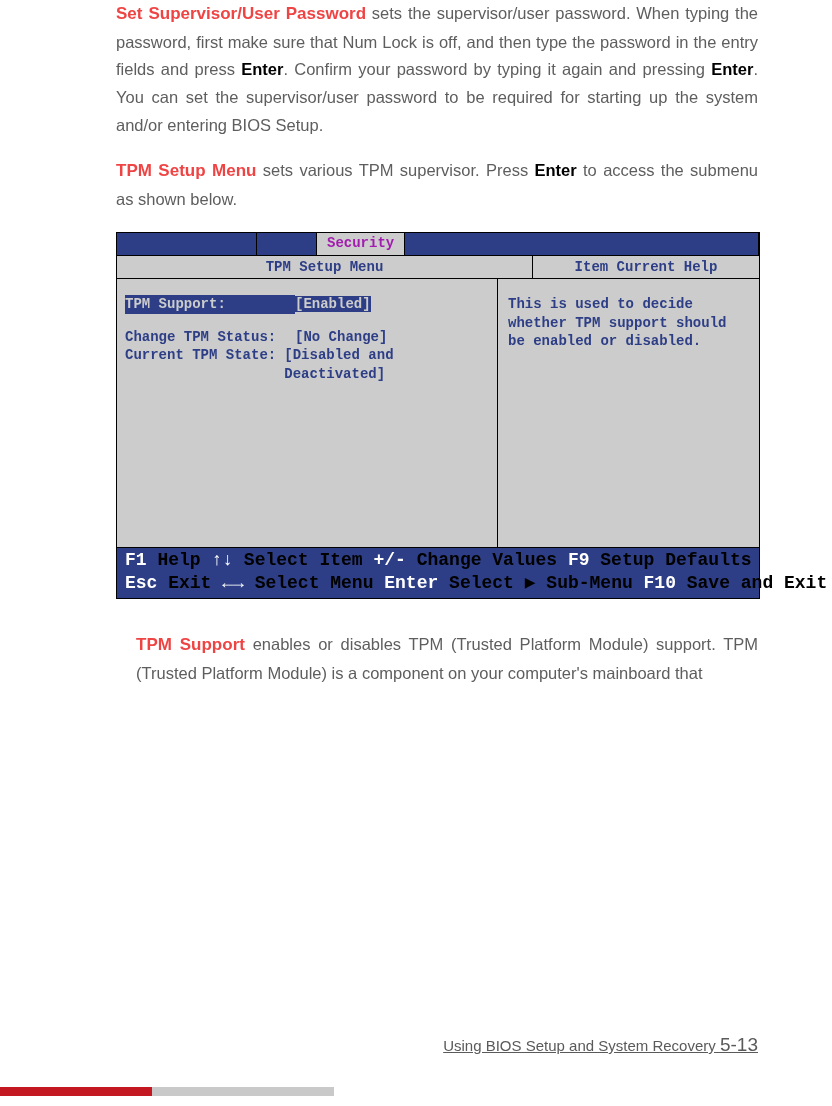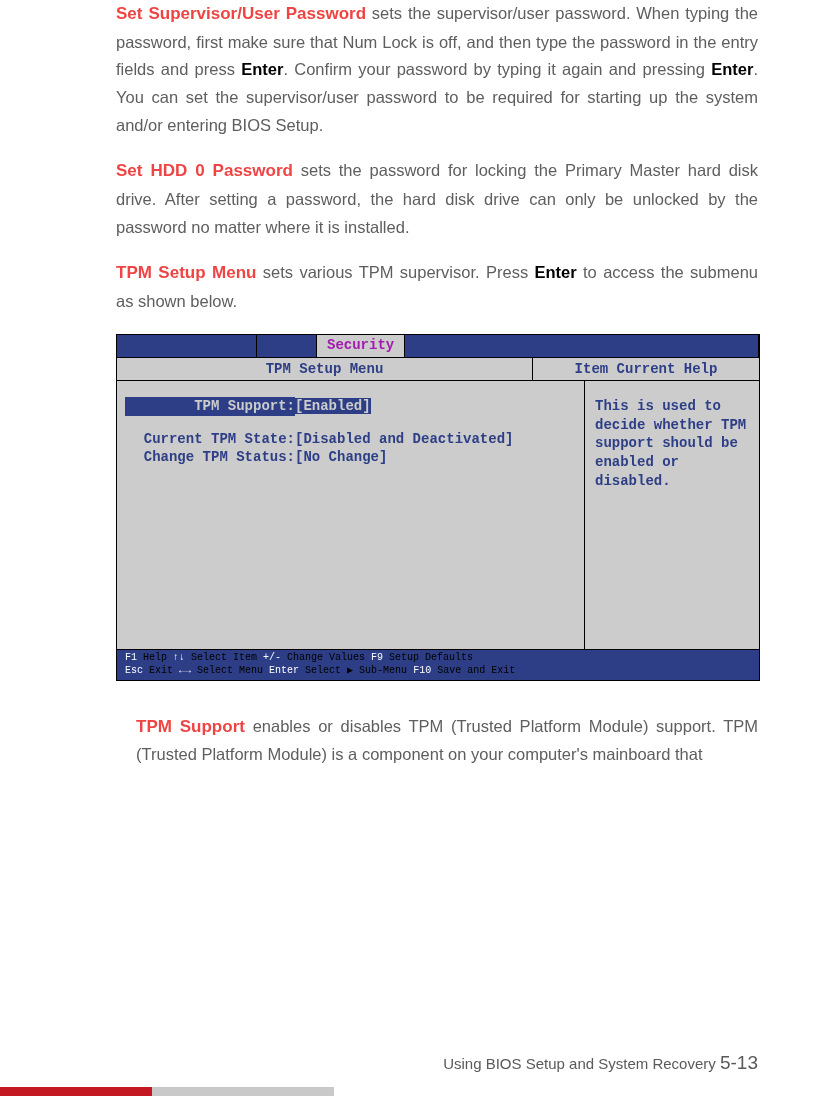--- a/index.html
+++ b/index.html
@@ -81,55 +81,55 @@
   .bios-body {
     display: flex;
     background: #ccc;
     font-family: "Courier New", monospace;
     font-weight: bold;
     font-size: 14px;
     color: #2d3e86;
     height: 268px;
   }
   .bios-body .left {
-    width: 468px;
+    width: 381px;
     border-right: 1.5px solid #000;
     padding: 16px 8px 8px 8px;
     line-height: 1.35;
-    text-align: right;
   }
   .bios-body .right {
     flex: 1;
     padding: 16px 10px 8px 10px;
     line-height: 1.35;
   }
   .bios-row { display: flex; }
   .bios-label { width: 170px; white-space: nowrap; }
   .bios-sel { color: #ccc; background: #2d3e86; }
 
   .bios-footer {
     border-top: 1.5px solid #000;
     background: #2d3e86;
     color: #000;
     font-family: "Courier New", monospace;
-    font-weight: normal;
-    font-size: 10px;
+    font-weight: bold;
+    font-size: 18px;
     padding: 1px 8px 3px 8px;
     white-space: nowrap;
     line-height: 1.3;
   }
   .bios-footer .w { color: #fff; }
 
   
   .doc-footer {
     position: absolute;
-    bottom: 32px;
+    bottom: 50px;
     right: 74px;
     font-size: 15px;
     color: #5a5a5a;
+    text-decoration: underline;
   }
   .doc-footer .num { font-size: 19px; }
   .color-bar {
     position: absolute;
     bottom: 10px;
     left: 0;
     display: flex;
     height: 9px;
   }
   .color-bar .red { background: #c31722; width: 152px; }
@@ -138,23 +138,20 @@
 </head>
 <body>
 
 <div class="page">
 
   <p>
     <span class="heading">Set Supervisor/User Password</span><span> sets the supervisor/user password. When typing the password, first make sure that Num Lock is off, and then type the password in the entry fields and press </span><span class="bold-inline">Enter</span><span>. Confirm your password by typing it again and pressing </span><span class="bold-inline">Enter</span><span>. You can set the supervisor/user password to be required for starting up the system and/or entering BIOS Setup.</span>
   </p>
 
 
-  <p>
-    <span class="heading">Set HDD 0 Password</span><span>  sets the password for locking the Primary Master hard disk drive.  After setting a password, the hard disk drive can only be unlocked by the password no matter where it is installed.</span>
-  </p>
 
 
   <p>
     <span class="heading">TPM Setup Menu</span><span>  sets various TPM supervisor. Press </span><span class="bold-inline">Enter</span><span> to access the submenu as shown below.</span>
   </p>
 
   <div class="bios-wrap">
     <div class="bios-tabs">
       <div class="tab spacer1"></div>
       <div class="tab spacer2"></div>
@@ -168,26 +165,26 @@
     </div>
 
     <div class="bios-body">
       <div class="left">
         <div class="bios-row">
           <span class="bios-label bios-sel">TPM Support:</span>
           <span><span class="bios-sel">[</span><span class="bios-sel inv">Enabled</span><span class="bios-sel">]</span></span>
         </div>
         <div style="height:14px"></div>
         <div class="bios-row">
+          <span class="bios-label">Change TPM Status:</span>
+          <span>[No Change]</span>
+        </div>
+        <div class="bios-row">
           <span class="bios-label">Current TPM State:</span>
           <span>[Disabled and Deactivated]</span>
-        </div>
-        <div class="bios-row">
-          <span class="bios-label">Change TPM Status:</span>
-          <span>[No Change]</span>
         </div>
       </div>
       <div class="right">This is used to decide whether TPM support should be enabled or disabled.</div>
     </div>
 
     <div class="bios-footer">
       <div>
         <span class="w">F1</span><span> Help  </span><span class="w">↑↓</span><span> Select Item  </span><span class="w">+/-</span><span>   Change Values       </span><span class="w">F9</span><span> Setup Defaults</span>
       </div>
       <div>

